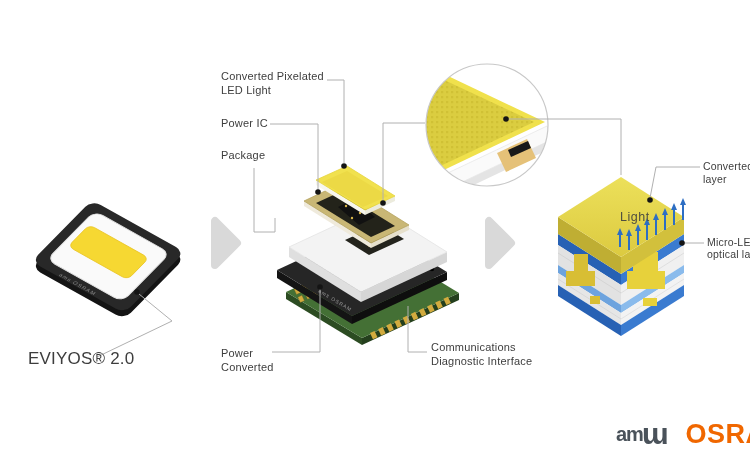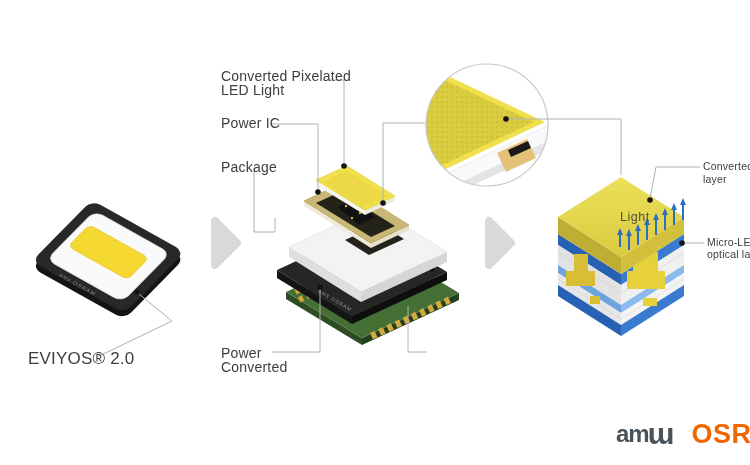--- a/index.html
+++ b/index.html
@@ -1,22 +1,22 @@
 <!DOCTYPE html>
 <html><head>
 <meta charset="utf-8">
 <style>
   html,body{margin:0;padding:0;background:#fff;}
   #stage{position:relative;width:750px;height:465px;overflow:hidden;background:#ffffff;
          font-family:"Liberation Sans","DejaVu Sans",sans-serif;}
-  .lbl{position:absolute;font-size:14px;line-height:13.5px;color:#3d3d3d;letter-spacing:.2px;white-space:nowrap;}
+  .lbl{position:absolute;font-size:11px;line-height:13.5px;color:#3d3d3d;letter-spacing:.2px;white-space:nowrap;}
   .lbl div{white-space:nowrap;}
   svg{position:absolute;left:0;top:0;}
   #logo{position:absolute;left:616px;top:419px;display:flex;align-items:flex-end;white-space:nowrap;}
-  #logo .ams{font-size:24px;font-weight:700;color:#4a525a;letter-spacing:-1px;line-height:30px;}
+  #logo .ams{font-size:20px;font-weight:700;color:#4a525a;letter-spacing:-1px;line-height:30px;}
   #logo .sglyph{font-size:30px;font-weight:700;color:#4a525a;line-height:30px;margin-left:-1px;}
   #logo .osram{font-size:27px;font-weight:800;color:#f06700;letter-spacing:.5px;line-height:29px;margin-left:17px;}
 </style>
 </head>
 <body>
 
 <div id="stage">
 
 <svg width="750" height="465" viewBox="0 0 750 465">
   <defs>
@@ -225,26 +225,30 @@
   </g>
 </svg>
 
 <div class="lbl" style="left:221px;top:70px;">
   <div>Converted Pixelated</div>
   <div>LED Light</div>
 </div>
 <div class="lbl" style="left:221px;top:117px;">
   <div>Power IC</div>
 </div>
-<div class="lbl" style="left:221px;top:161px;">
+<div class="lbl" style="left:221px;top:149px;">
   <div>Package</div>
 </div>
 <div class="lbl" style="left:221px;top:347px;">
   <div>Power</div>
   <div>Converted</div>
+</div>
+<div class="lbl" style="left:431px;top:341px;">
+  <div>Communications</div>
+  <div>Diagnostic Interface</div>
 </div>
 <div class="lbl" style="left:28px;top:352px;font-size:17px;">
   <div>EVIYOS® 2.0</div>
 </div>
 <div class="lbl" style="left:703px;top:160px;font-size:10.5px;line-height:12.5px;">
   <div>Converted</div>
   <div>layer</div>
 </div>
 <div class="lbl" style="left:707px;top:236px;font-size:10.5px;line-height:12px;">
   <div>Micro-LED</div>

